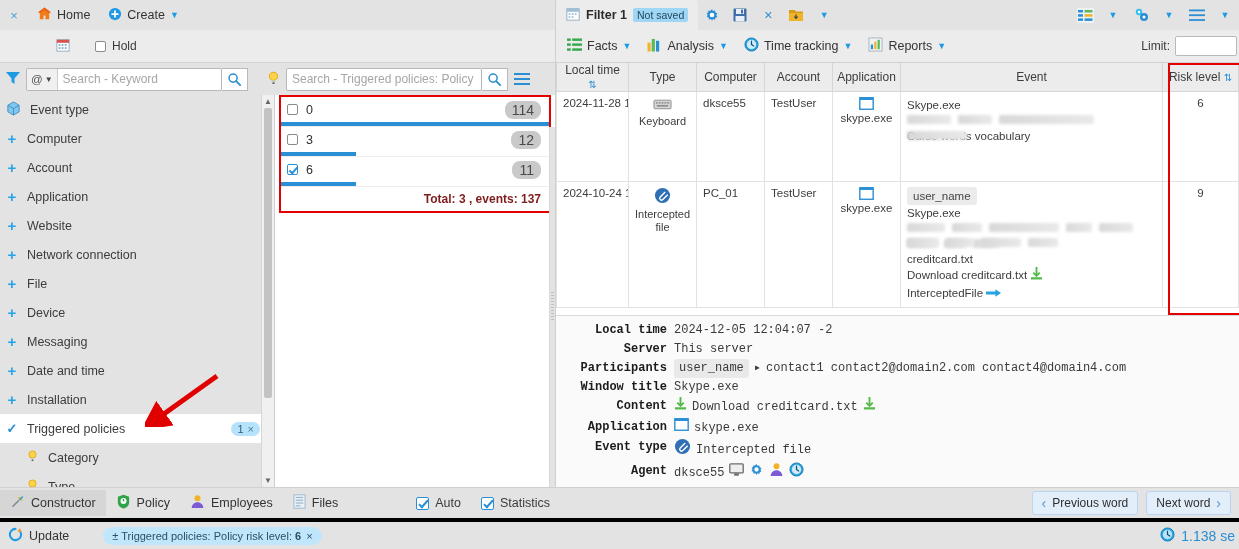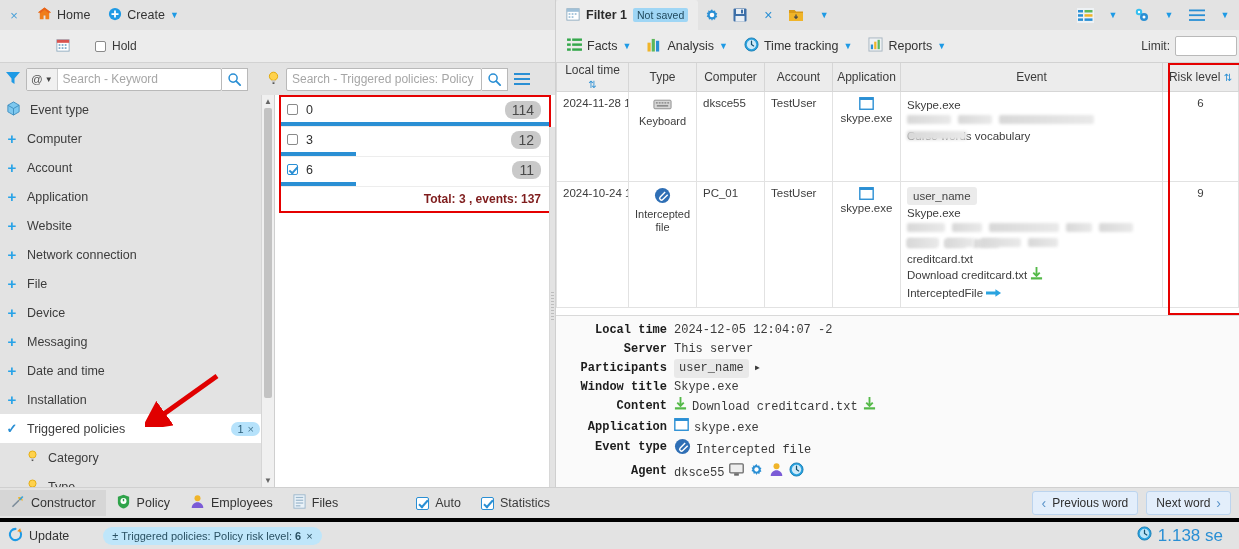--- a/index.html
+++ b/index.html
@@ -159,22 +159,22 @@
          position:relative; display:inline-block;}
   .cb2:after { content:""; position:absolute; left:4px; top:0px; width:3px; height:8px;
         border:solid #2a8fd4; border-width:0 2px 2px 0; transform:rotate(42deg); }
   .navbtn { display:flex; align-items:center; gap:6px; background:#e3eefb; border:1px solid #bcd4ee;
             border-radius:3px; padding:3px 9px; font-size:12px; color:#2f2f2f; cursor:pointer;}
   #botbar2 { height:31px; display:flex; align-items:center; background:#e3e3e3;
              border-top:4px solid #000000;}
   .pill { background:#bfe6fa; color:#2a5163; font-size:11px; border-radius:10px; padding:3px 9px;
           display:flex; align-items:center; gap:5px; cursor:pointer;}
   .pill b { font-weight:bold; }
-  #timing { margin-left:auto; display:flex; align-items:center; gap:6px; padding-right:16px;
-            color:#2a8fd4; font-size:17px;}
+  #timing { margin-left:auto; display:flex; align-items:center; gap:6px; padding-right:4px;
+            color:#2a8fd4; font-size:14px;}
 
   
   #red-arrow { position:absolute; left:145px; top:372px; width:75px; height:55px; pointer-events:none;}
 </style>
 </head>
 <body>
 
 <div id="app">
 
   <div id="body-area">
@@ -634,20 +634,21 @@
             <div class="dlabel">Server</div>
             <div class="dval">
               <span>This server</span>
             </div>
           </div>
           <div class="drow mono">
             <div class="dlabel">Participants</div>
             <div class="dval">
               <span class="dchip">user_name</span>
               <span>▸</span>
+              <span>contact1 contact2@domain2.com contact4@domain4.com</span>
             </div>
           </div>
           <div class="drow mono">
             <div class="dlabel">Window title</div>
             <div class="dval">
               <span>Skype.exe</span>
             </div>
           </div>
           <div class="drow mono">
             <div class="dlabel">Content</div>

